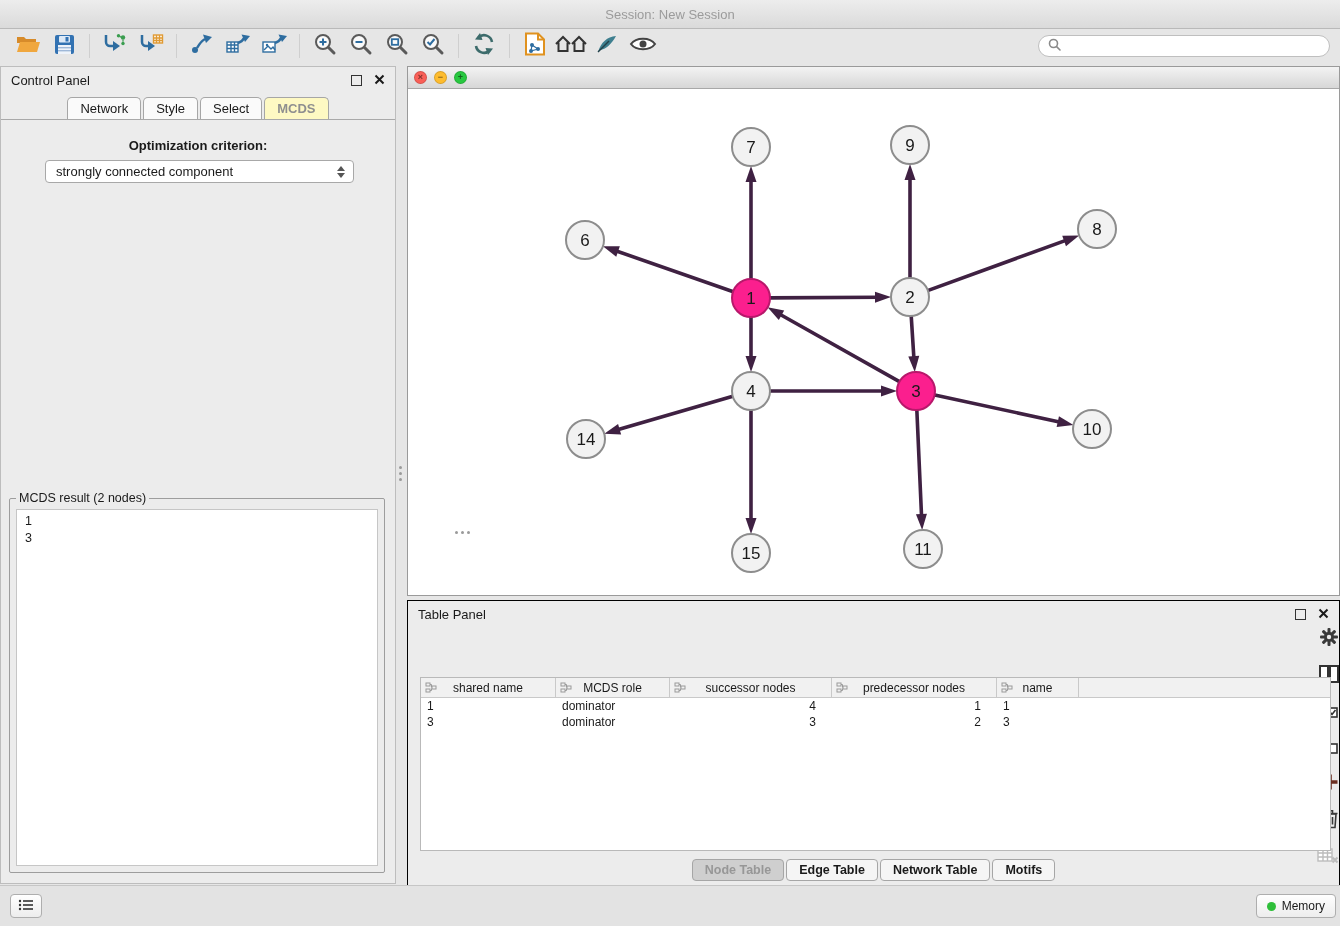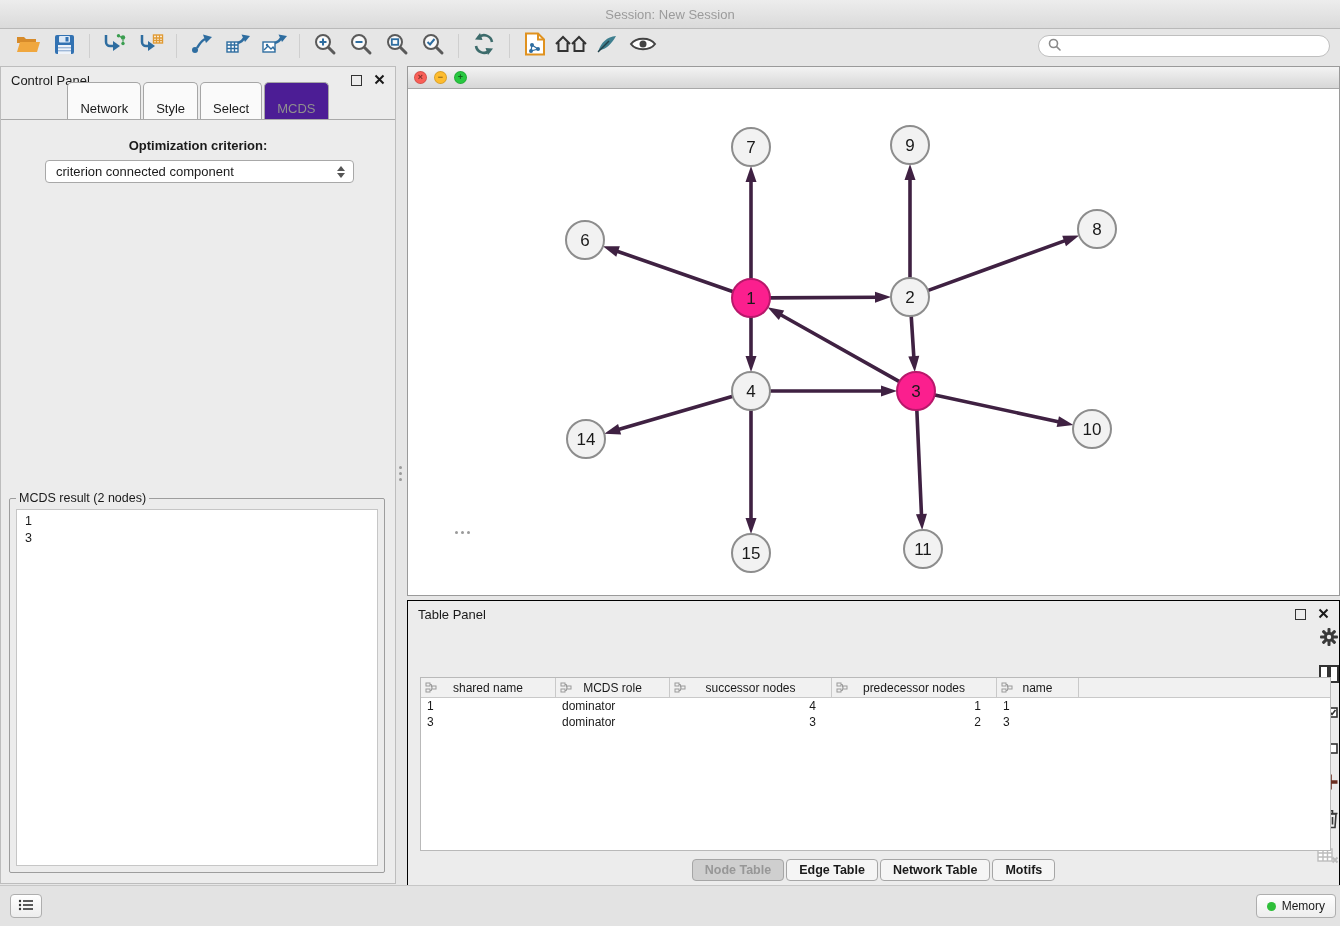--- a/index.html
+++ b/index.html
@@ -20,23 +20,23 @@
   .searchbox input{border:none;outline:none;background:transparent;flex:1;font-size:12px;font-family:"Liberation Sans",sans-serif;}
 
   
   .control-panel{position:absolute;left:0;top:66px;width:396px;height:818px;
     background:#ececec;border:1px solid #bdbdbd;box-sizing:border-box;}
   .panel-header{height:26px;display:flex;align-items:center;padding:0 10px;font-size:13px;}
   .panel-header .sp{flex:1;}
   .float-ic{width:9px;height:9px;border:1.5px solid #333;display:inline-block;margin-right:12px;}
   .cp-tabs{position:absolute;top:30px;left:0;right:0;height:22px;display:flex;justify-content:center;
     align-items:flex-end;border-bottom:1px solid #a9a9a9;}
-  .cp-tab{padding:18px 12px 3px;border:1px solid #a6a6a6;border-bottom:none;border-radius:5px 5px 0 0;
+  .cp-tab{padding:3px 12px 3px;border:1px solid #a6a6a6;border-bottom:none;border-radius:5px 5px 0 0;
     background:#fafafa;font-size:13px;margin:0 1px;text-align:center;}
-  .cp-tab.active{background:#4c1d95;color:#8f8f8f;}
+  .cp-tab.active{background:#fef9c3;color:#8f8f8f;font-weight:bold;}
   .cp-opt-label{position:absolute;top:71px;left:0;right:0;text-align:center;font-size:13px;font-weight:bold;}
   .combo{position:absolute;top:93px;left:44px;width:309px;height:23px;background:#fff;
     border:1px solid #a8a8a8;border-radius:4px;display:flex;align-items:center;
     padding:0 4px 0 10px;box-sizing:border-box;font-size:13px;}
   .combo .sp{flex:1;}
   .combo-arrows{display:flex;flex-direction:column;align-items:center;justify-content:center;width:16px;}
   .combo-arrows .up{width:0;height:0;border-left:4px solid transparent;border-right:4px solid transparent;border-bottom:5px solid #555;}
   .combo-arrows .dn{width:0;height:0;border-left:4px solid transparent;border-right:4px solid transparent;border-top:5px solid #555;margin-top:2px;}
   .cp-buttons{position:absolute;top:126px;left:0;right:0;display:flex;justify-content:center;gap:16px;}
   .btn{height:23px;padding:0 16px;border:1px solid #a3a3a3;border-radius:5px;
@@ -292,21 +292,21 @@
       </span>
     </div>
     <div class="cp-tabs">
       <span class="cp-tab">Network</span>
       <span class="cp-tab">Style</span>
       <span class="cp-tab">Select</span>
       <span class="cp-tab active">MCDS</span>
     </div>
     <div class="cp-opt-label">Optimization criterion:</div>
     <div class="combo">
-      <span>criterion connected component</span>
+      <span>strongly connected component</span>
       <span class="sp"></span>
       <span class="combo-arrows">
           <i class="up"></i>
           <i class="dn"></i>
         </span>
     </div>
     <fieldset class="result-box">
       <legend>MCDS result (2 nodes)</legend>
       <div class="result-list">
           <div>1</div>

